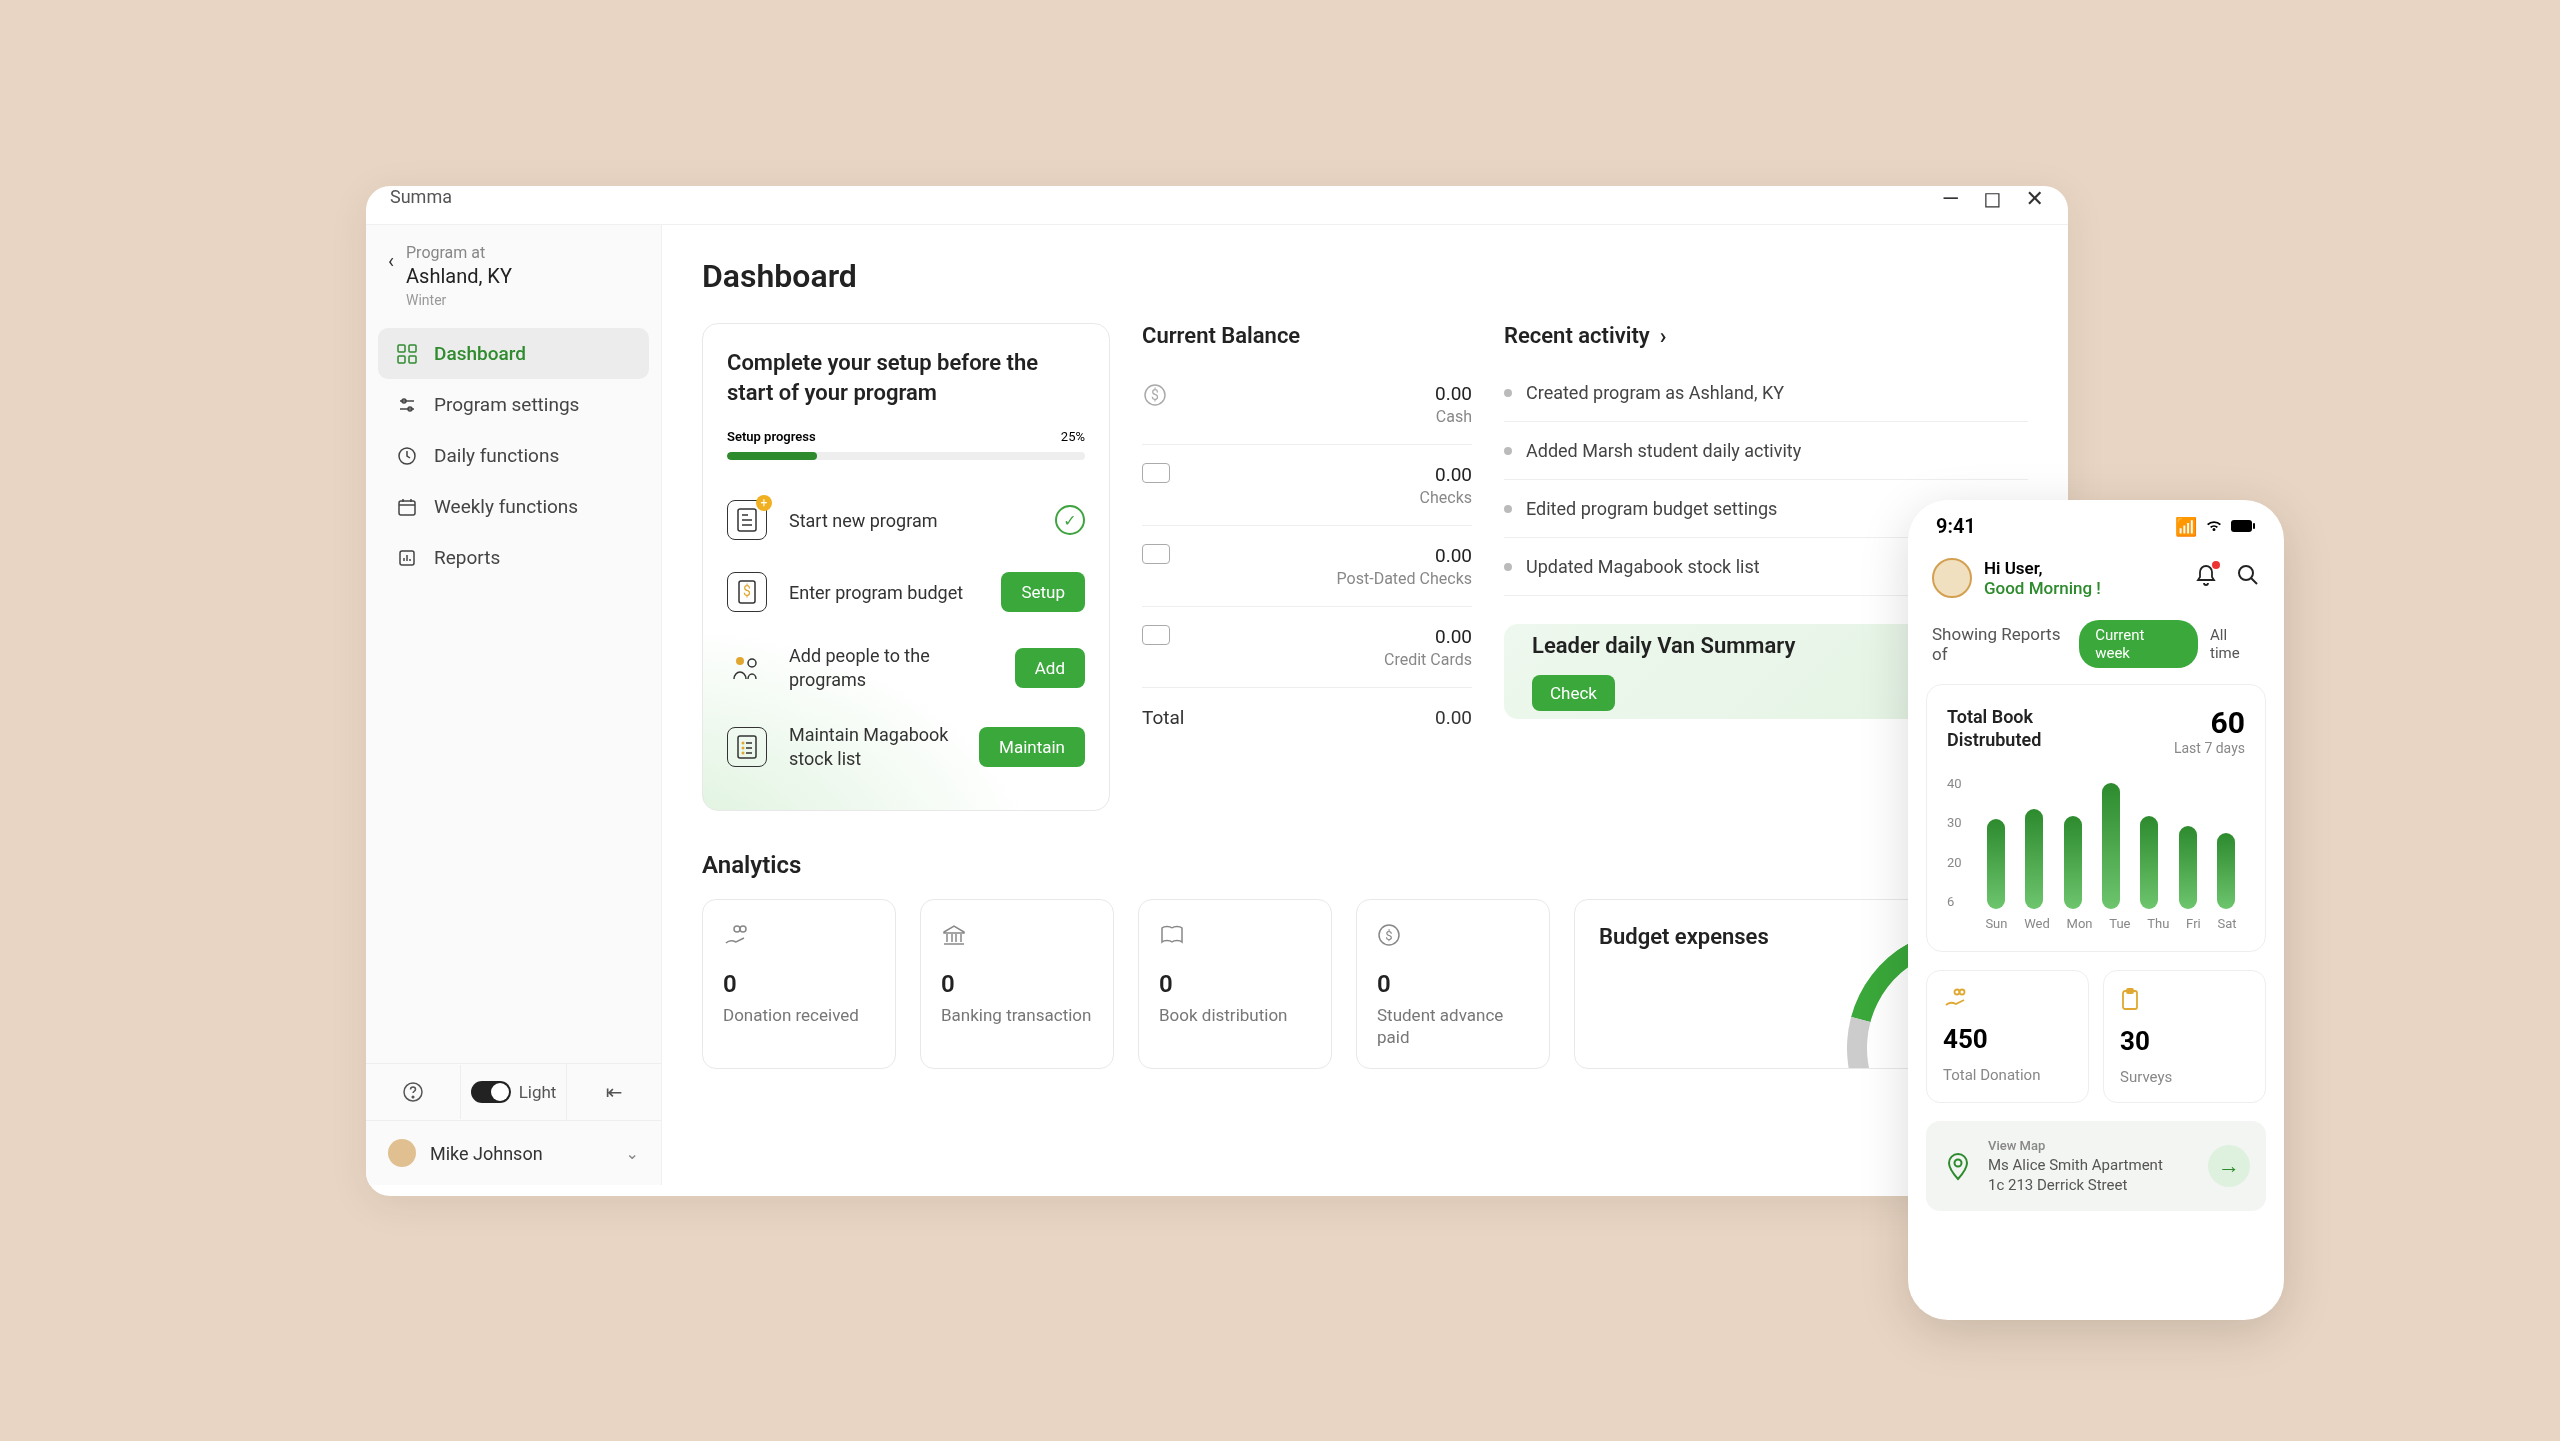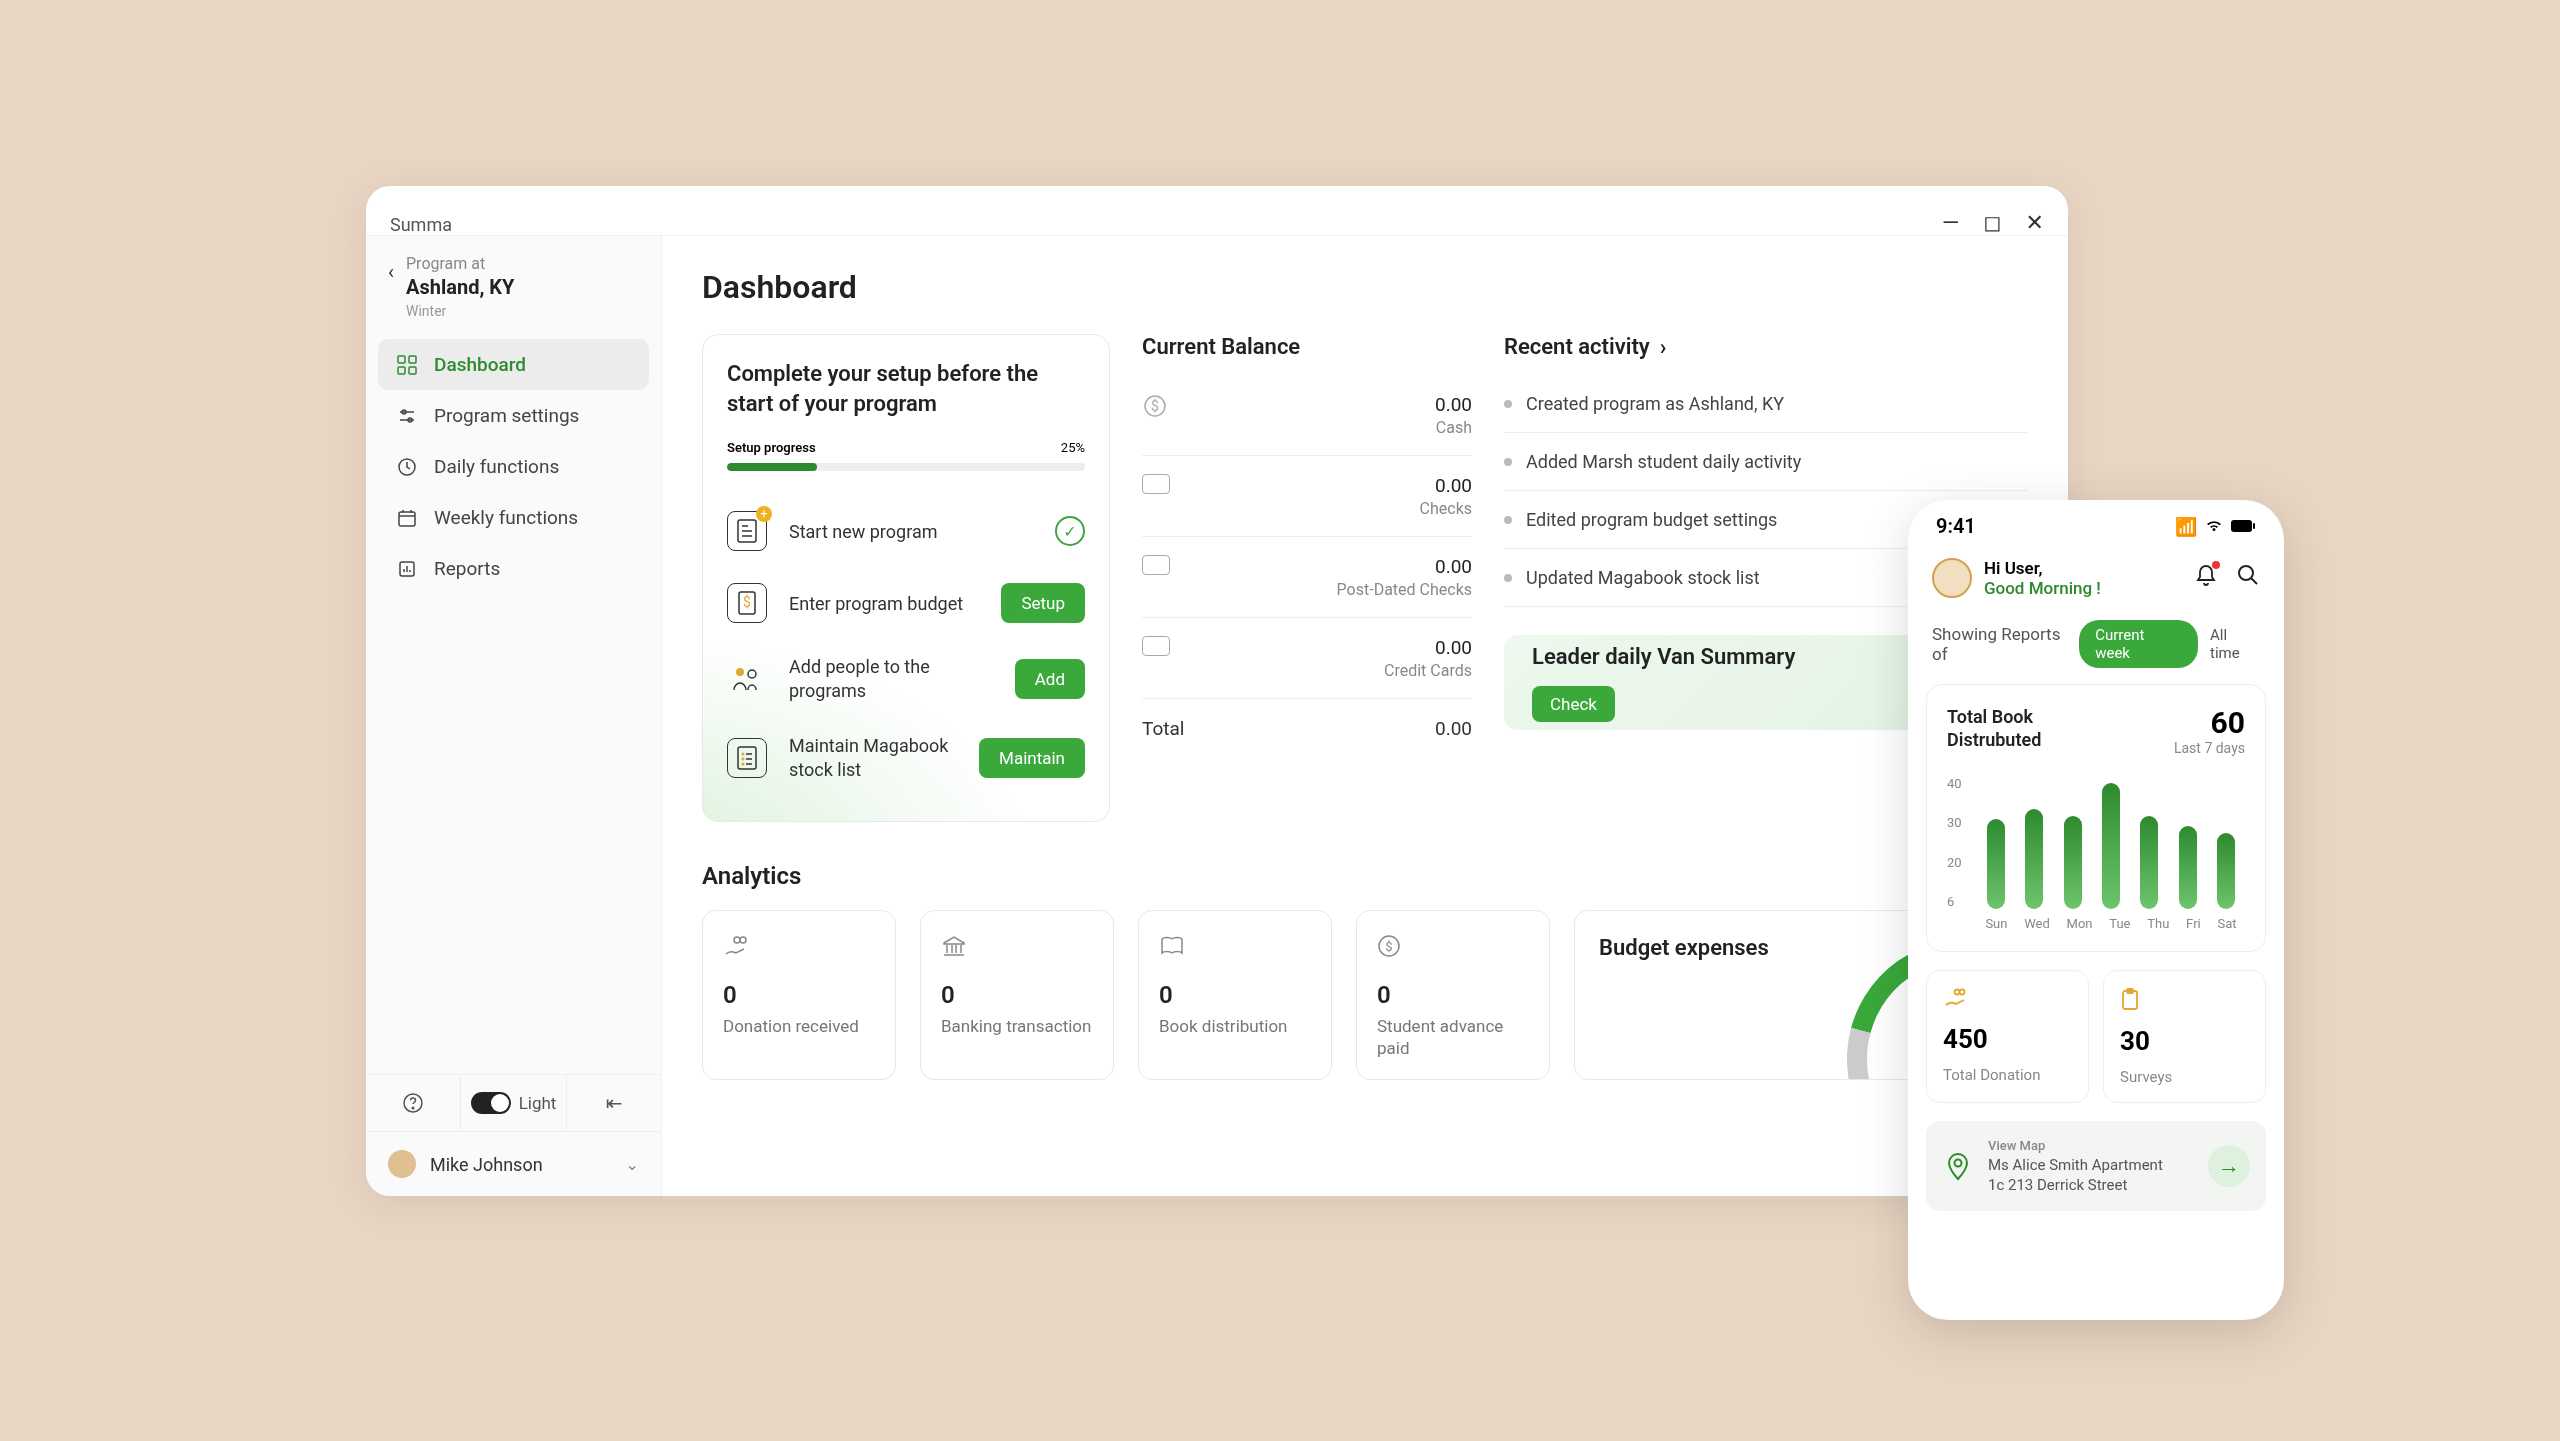--- a/index.html
+++ b/index.html
@@ -11,23 +11,23 @@
   top: 186px;
   width: 1702px;
   height: 1010px;
   background: #fff;
   border-radius: 24px;
   overflow: hidden;
   box-shadow: 0 8px 40px rgba(0,0,0,0.08);
 }
 
 .titlebar {
-  height: 50px;
+  height: 39px;
   display: flex;
-  align-items: flex-end;
+  align-items: flex-start;
   justify-content: space-between;
   padding: 0 24px;
   border-bottom: 1px solid #f0f0f0;
 }
 .titlebar-title { font-size: 18px; color: #555; }
 .window-controls { display: flex; gap: 24px; align-items: center; }
 .window-controls span { cursor: pointer; font-size: 22px; color: #333; }
 
 .main-layout { display: flex; height: calc(100% - 50px); }
 
@@ -39,21 +39,21 @@
   flex-direction: column;
 }
 .sidebar-header {
   padding: 18px 22px 12px 22px;
   display: flex;
   align-items: flex-start;
   gap: 12px;
 }
 .back-arrow { font-size: 20px; color: #333; margin-top: 6px; cursor: pointer; }
 .program-label { font-size: 16px; color: #888; }
-.program-location { font-size: 20px; font-weight: 700; color: #222; margin-top: 2px; }
+.program-location { font-size: 20px; font-weight: 400; color: #222; margin-top: 2px; }
 .program-season { font-size: 14px; color: #999; margin-top: 4px; }
 
 .nav { padding: 8px 12px; }
 .nav-item {
   display: flex;
   align-items: center;
   gap: 16px;
   padding: 14px 18px;
   border-radius: 10px;
   font-size: 19px;

